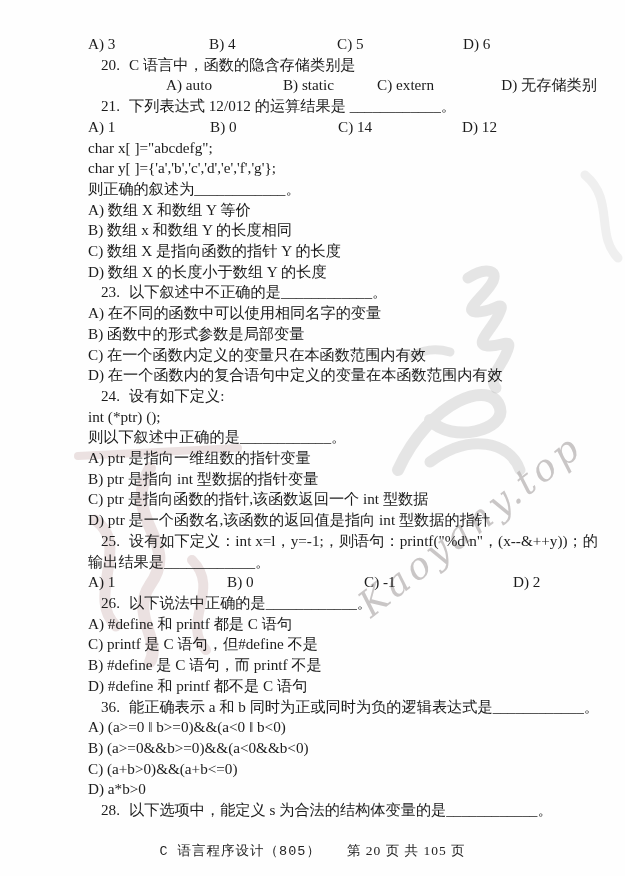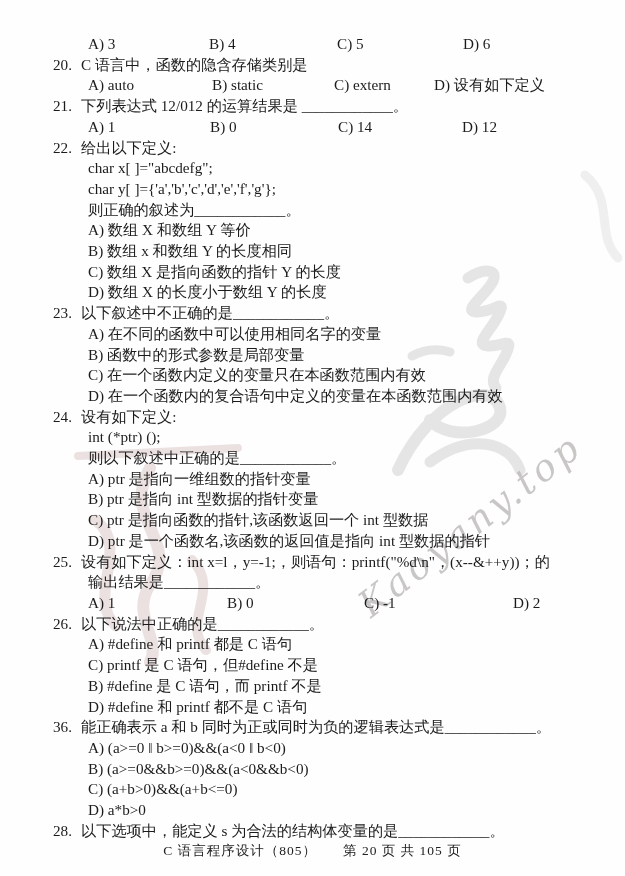--- a/index.html
+++ b/index.html
@@ -19,34 +19,34 @@
     color:#bdb9b9; opacity:.8; white-space:nowrap;
   }
   .wm-svg { position:absolute; inset:0; width:625px; height:876px; }
   
   .content {
     position:absolute; left:0; top:0; width:625px;
     padding:34px 28px 0 53px; box-sizing:border-box;
     font-size:15.2px; line-height:20.7px;
   }
   .q { white-space:nowrap; }
-  .qnum { display:inline-block; width:28px; }
+  .qnum { display:inline-block; width:28px;margin-left:48px; }
   .sub { margin-left:35px; white-space:nowrap; }
   .opts { display:grid; margin-left:35px; white-space:nowrap; }
   .g1 { grid-template-columns:121px 128px 126px auto; }
-  .g2 { grid-template-columns:124px 122px 100px auto; }
+  .g2 { grid-template-columns:124px 122px 100px auto;text-align:right; }
   .g3 { grid-template-columns:122px 128px 124px auto; }
   .g4 { grid-template-columns:139px 137px 149px auto; }
   
   .footer {
     position:absolute; left:0; right:0; bottom:16px;
     text-align:center; font-size:13.5px; color:#222;
     letter-spacing:1px;
   }
-  .footer .course { margin-right:26px; }
+  .footer .course { margin-right:26px;font-family:Liberation Mono, monospace; }
 </style>
 </head>
 <body>
 
 <div class="page">
 
   <div class="wm-layer">
     <svg class="wm-svg" viewBox="0 0 625 876" fill="none">
 
       <g stroke="#bcbcbc" stroke-opacity="0.38" stroke-linecap="round" fill="none">
@@ -76,36 +76,33 @@
       <span>D) 6</span>
     </div>
 
     <div class="q">
       <span class="qnum">20.</span><span>C 语言中，函数的隐含存储类别是</span>
     </div>
     <div class="opts g2">
       <span>A) auto</span>
       <span>B) static</span>
       <span>C) extern</span>
-      <span>D)  设有如下定义</span>
+      <span>D)  无存储类别</span>
     </div>
 
     <div class="q">
       <span class="qnum">21.</span><span>下列表达式 12/012 的运算结果是 ____________。</span>
     </div>
     <div class="opts g3">
       <span>A) 1</span>
       <span>B) 0</span>
       <span>C) 14</span>
       <span>D) 12</span>
     </div>
 
-    <div class="q">
-      <span class="qnum">22.</span><span>给出以下定义:</span>
-    </div>
     <div class="sub">char x[ ]="abcdefg";</div>
     <div class="sub">char y[ ]={'a','b','c','d','e','f','g'};</div>
     <div class="sub">则正确的叙述为____________。</div>
     <div class="sub">A) 数组 X 和数组 Y 等价</div>
     <div class="sub">B) 数组 x 和数组 Y 的长度相同</div>
     <div class="sub">C) 数组 X 是指向函数的指针 Y 的长度</div>
     <div class="sub">D) 数组 X 的长度小于数组 Y 的长度</div>
 
     <div class="q">
       <span class="qnum">23.</span><span>以下叙述中不正确的是____________。</span>

